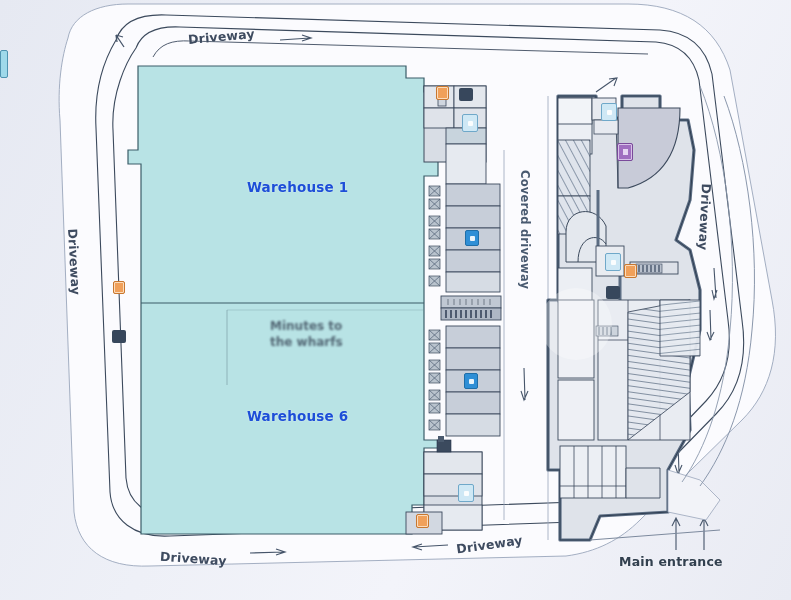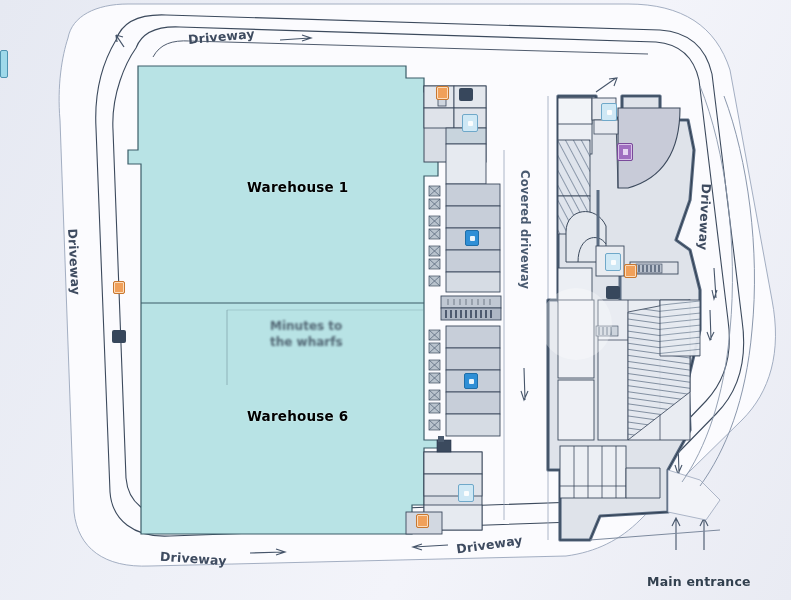--- a/index.html
+++ b/index.html
@@ -26,21 +26,21 @@
   
   .lbl{
     position:absolute;
     color:#3c4a5e;
     font-weight:bold;
     letter-spacing:.2px;
     white-space:nowrap;
     text-shadow:0 0 2px rgba(255,255,255,.55);
   }
   .lbl-drive{font-size:12.5px;color:#3e4b60;}
-  .lbl-wh{font-size:13.5px;color:#000000;}
+  .lbl-wh{font-size:13.5px;color:#1d4ed8;}
   .lbl-main{font-size:12.5px;color:#32404f;}
   .lbl-cov{font-size:11.5px;color:#495a70;}
   .rot-n8{transform:rotate(-8deg);}
   .rot-n5{transform:rotate(-5deg);}
   .rot-p4{transform:rotate(4deg);}
 
   
   .blur-note{
     position:absolute;
     font-size:12px;font-weight:bold;color:#3b4a5a;
@@ -373,21 +373,21 @@
   <div class="lbl lbl-drive" style="left:80px;top:228px;transform:rotate(87deg);transform-origin:0 0;">Driveway</div>
 
   <div class="lbl lbl-drive" style="left:714px;top:184px;transform:rotate(93deg);transform-origin:0 0;">Driveway</div>
 
   <div class="lbl lbl-cov" style="left:532px;top:170px;transform:rotate(90deg);transform-origin:0 0;">Covered driveway</div>
 
   <div class="lbl lbl-drive rot-p4" style="left:160px;top:551px;">Driveway</div>
 
   <div class="lbl lbl-drive rot-n8" style="left:456px;top:537px;">Driveway</div>
 
-  <div class="lbl lbl-main" style="left:619px;top:574px;margin-left:28px;">Main entrance</div>
+  <div class="lbl lbl-main" style="left:619px;top:554px;">Main entrance</div>
 
   <div id="markers">
       <div class="mk mk-fire" style="left: 436px; top: 86px; width: 11px; height: 12px;"></div>
       <div class="mk mk-fire" style="left: 113px; top: 281px; width: 10px; height: 11px;"></div>
       <div class="mk mk-fire" style="left: 416px; top: 514px; width: 11px; height: 12px;"></div>
       <div class="mk mk-fire" style="left: 624px; top: 264px; width: 11px; height: 12px;"></div>
       <div class="mk mk-dark" style="left: 459px; top: 88px; width: 14px; height: 13px;"></div>
       <div class="mk mk-dark" style="left: 112px; top: 330px; width: 14px; height: 13px;"></div>
       <div class="mk mk-dark" style="left: 606px; top: 286px; width: 14px; height: 13px;"></div>
       <div class="mk mk-lift" style="left: 462px; top: 114px; width: 14px; height: 16px;"></div>

